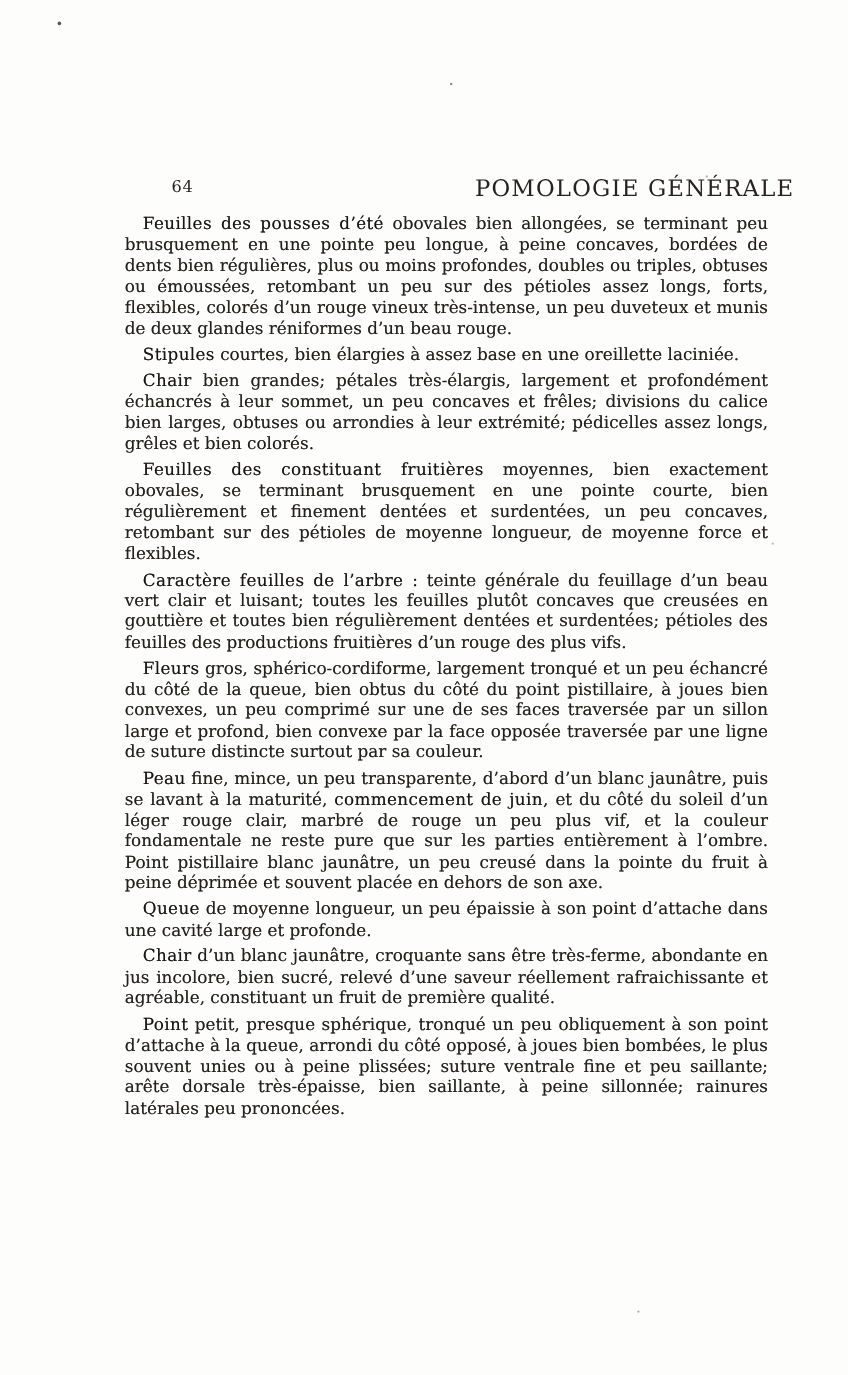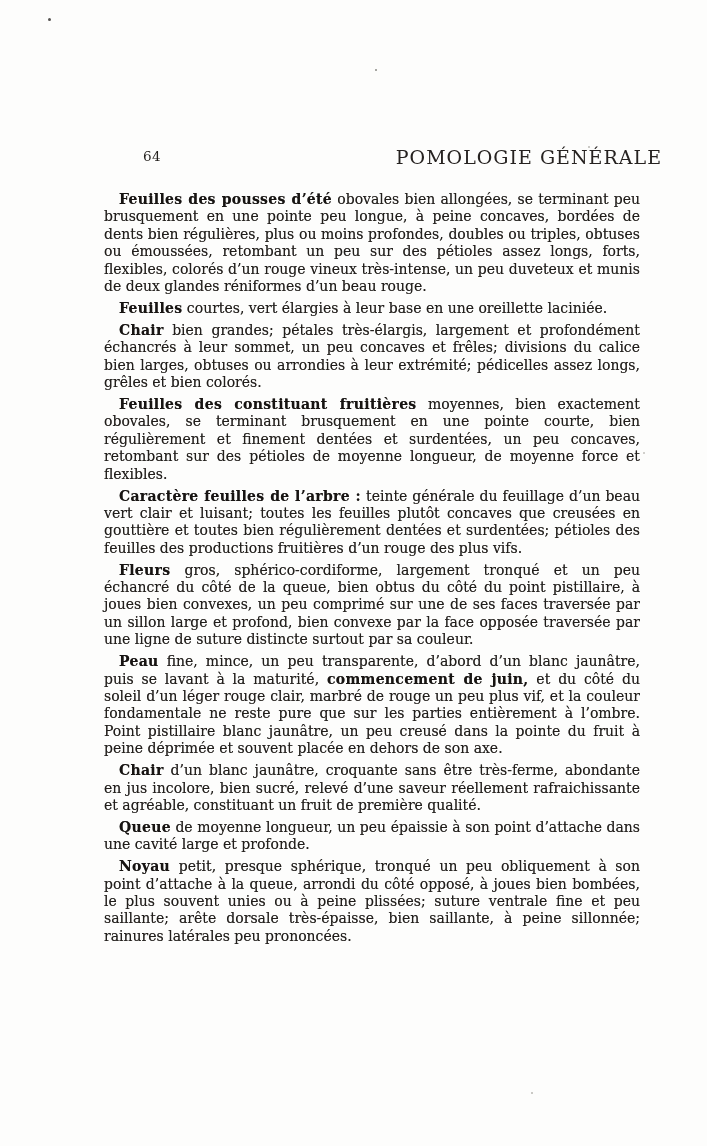--- a/index.html
+++ b/index.html
@@ -14,21 +14,21 @@
   }
   .sheet {
     position: absolute;
     left: 104px;
     top: 146px;
     width: 536px;
   }
   .runhead {
     position: relative;
     height: 20px;
-    margin-bottom: 25px;
+    margin-bottom: 13px;
   }
   .pageno {
     position: absolute;
     left: 39px;
     top: 2px;
     font-size: 13.5px;
     letter-spacing: 0.5px;
   }
   .runtitle {
     position: absolute;
@@ -43,21 +43,21 @@
   }
   .body-text p.para {
     margin: 0 0 4.5px 0;
     font-size: 14px;
     line-height: 17.4px;
     text-align: justify;
     text-indent: 15px;
     text-shadow: 0 0 0.4px rgba(20,17,14,0.55);
   }
   .body-text .term {
-    font-weight: 700;
+    font-weight: 400;
     letter-spacing: 0.3px;
     color: #171412;
   }
   .speck {
     position: absolute;
     border-radius: 50%;
     background: #8a8a86;
   }
   .speck.s1 { left: 48px;  top: 18px;   width: 3px; height: 3px; background: #555351; }
   .speck.s2 { left: 375px; top: 69px;   width: 2px; height: 2px; }
@@ -78,33 +78,33 @@
 
   <div class="runhead">
     <span class="pageno">64</span>
     <span class="runtitle">POMOLOGIE GÉNÉRALE</span>
   </div>
 
   <div class="body-text">
 
     <p class="para"><b class="term">Feuilles des pousses d’été</b><span> obovales bien allongées, se terminant peu brusquement en une pointe peu longue, à peine concaves, bordées de dents bien régulières, plus ou moins profondes, doubles ou triples, obtuses ou émoussées, retombant un peu sur des pétioles assez longs, forts, flexibles, colorés d’un rouge vineux très-intense, un peu duveteux et munis de deux glandes réniformes d’un beau rouge.</span></p>
 
-    <p class="para"><b class="term">Feuilles</b><span> courtes, vert élargies à leur base en une oreillette laciniée.</span></p>
+    <p class="para"><b class="term">Stipules</b><span> courtes, bien élargies à assez base en une oreillette laciniée.</span></p>
 
 
     <p class="para"><b class="term">Chair</b><span> bien grandes; pétales très-élargis, largement et profondément échancrés à leur sommet, un peu concaves et frêles; divisions du calice bien larges, obtuses ou arrondies à leur extrémité; pédicelles assez longs, grêles et bien colorés.</span></p>
 
     <p class="para"><b class="term">Feuilles des constituant fruitières</b><span> moyennes, bien exactement obovales, se terminant brusquement en une pointe courte, bien régulièrement et finement dentées et surdentées, un peu concaves, retombant sur des pétioles de moyenne longueur, de moyenne force et flexibles.</span></p>
 
     <p class="para"><b class="term">Caractère feuilles de l’arbre :</b><span> teinte générale du feuillage d’un beau vert clair et luisant; toutes les feuilles plutôt concaves que creusées en gouttière et toutes bien régulièrement dentées et surdentées; pétioles des feuilles des productions fruitières d’un rouge des plus vifs.</span></p>
 
     <p class="para"><b class="term">Fleurs</b><span> gros, sphérico-cordiforme, largement tronqué et un peu échancré du côté de la queue, bien obtus du côté du point pistillaire, à joues bien convexes, un peu comprimé sur une de ses faces traversée par un sillon large et profond, bien convexe par la face opposée traversée par une ligne de suture distincte surtout par sa couleur.</span></p>
 
     <p class="para"><b class="term">Peau</b><span> fine, mince, un peu transparente, d’abord d’un blanc jaunâtre, puis se lavant à la maturité, </span><b class="term">commencement de juin,</b><span> et du côté du soleil d’un léger rouge clair, marbré de rouge un peu plus vif, et la couleur fondamentale ne reste pure que sur les parties entièrement à l’ombre. Point pistillaire blanc jaunâtre, un peu creusé dans la pointe du fruit à peine déprimée et souvent placée en dehors de son axe.</span></p>
 
+    <p class="para"><b class="term">Queue</b><span> de moyenne longueur, un peu épaissie à son point d’attache dans une cavité large et profonde.</span></p>
+
     <p class="para"><b class="term">Chair</b><span> d’un blanc jaunâtre, croquante sans être très-ferme, abondante en jus incolore, bien sucré, relevé d’une saveur réellement rafraichissante et agréable, constituant un fruit de première qualité.</span></p>
 
-    <p class="para"><b class="term">Queue</b><span> de moyenne longueur, un peu épaissie à son point d’attache dans une cavité large et profonde.</span></p>
-
-    <p class="para"><b class="term">Noyau</b><span> petit, presque sphérique, tronqué un peu obliquement à son point d’attache à la queue, arrondi du côté opposé, à joues bien bombées, le plus souvent unies ou à peine plissées; suture ventrale fine et peu saillante; arête dorsale très-épaisse, bien saillante, à peine sillonnée; rainures latérales peu prononcées.</span></p>
+    <p class="para"><b class="term">Point</b><span> petit, presque sphérique, tronqué un peu obliquement à son point d’attache à la queue, arrondi du côté opposé, à joues bien bombées, le plus souvent unies ou à peine plissées; suture ventrale fine et peu saillante; arête dorsale très-épaisse, bien saillante, à peine sillonnée; rainures latérales peu prononcées.</span></p>
 
   </div>
 </div>
 
 </body></html>

